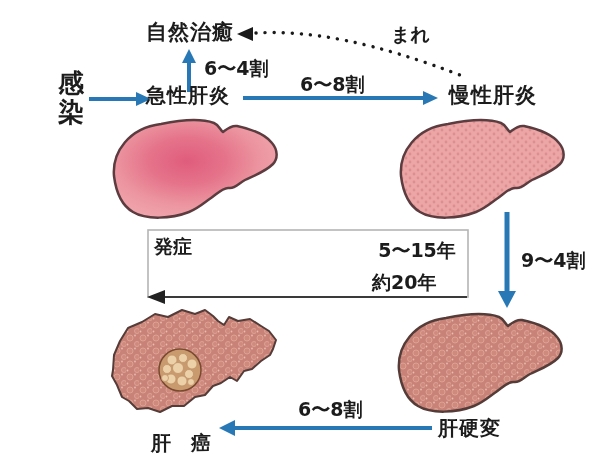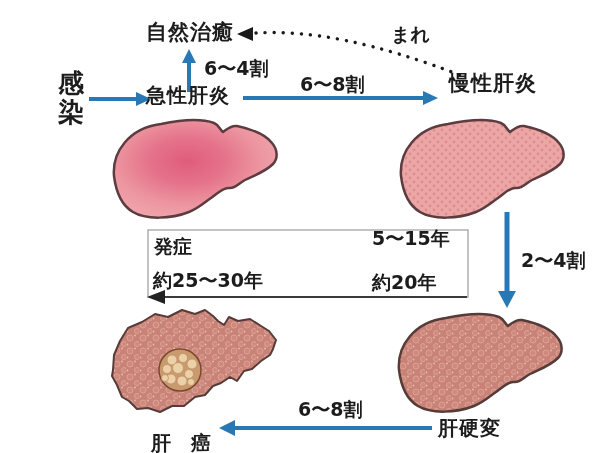--- a/index.html
+++ b/index.html
@@ -123,37 +123,36 @@
     </g>
   </svg>
 
   <div class="lbl vert" style="left:53px;top:69px;width:36px;">感
 染</div>
 
   <div class="lbl node" style="left:146px;top:21px;font-size:21px;">自然治癒</div>
 
   <div class="lbl node" style="left:146px;top:84px;">急性肝炎</div>
 
-  <div class="lbl node" style="left:437px;top:72px;font-size:21px;padding-left:12px;">慢性肝炎</div>
+  <div class="lbl node" style="left:437px;top:84px;font-size:21px;padding-left:12px;">慢性肝炎</div>
 
   <div class="lbl small" style="left:204px;top:58px;">6〜4割</div>
 
   <div class="lbl small" style="left:300px;top:74px;">6〜8割</div>
 
   <div class="lbl small" style="left:391px;top:24px;">まれ</div>
 
-  <div class="lbl small" style="left:521px;top:250px;">2〜4割</div>
+  <div class="lbl small" style="left:521px;top:250px;">9〜4割</div>
 
   <div class="lbl small" style="left:298px;top:399px;">6〜8割</div>
 
   <div class="lbl small" style="left:154px;top:236px;">発症</div>
 
-  <div class="lbl small" style="left:372px;top:228px;width:90px;text-align:left;">5〜15年</div>
+  <div class="lbl small" style="left:372px;top:240px;width:90px;text-align:center;">5〜15年</div>
 
-  <div class="lbl small" style="left:153px;top:270px;">約25〜30年</div>
 
   <div class="lbl small" style="left:372px;top:272px;width:90px;">約20年</div>
 
   <div class="lbl node" style="left:151px;top:432px;letter-spacing:0;">肝　癌</div>
 
   <div class="lbl node" style="left:438px;top:417px;">肝硬変</div>
 
 </div>
 
 </body></html>

